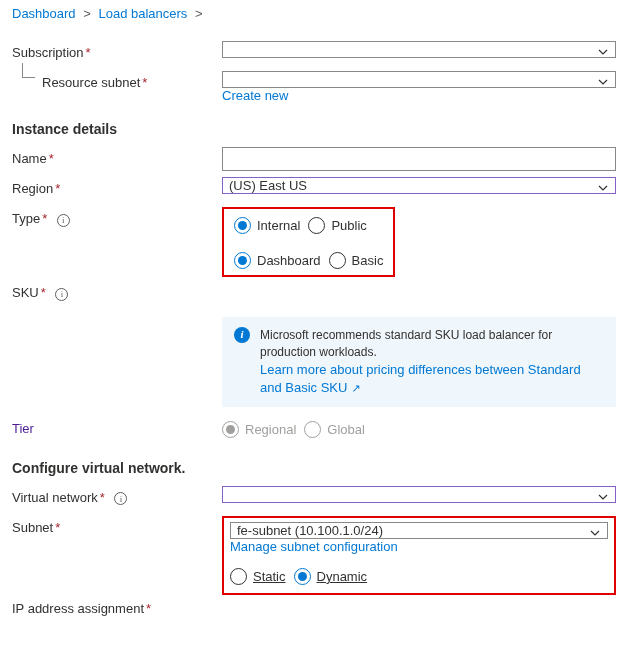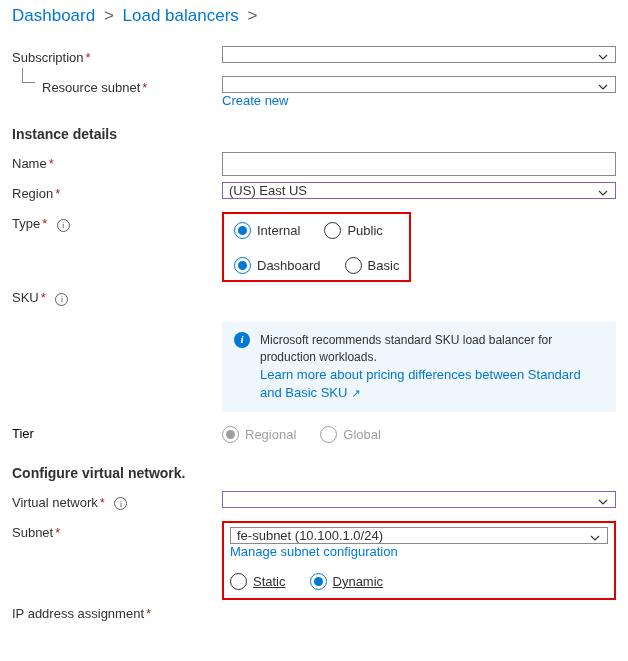--- a/index.html
+++ b/index.html
@@ -5,21 +5,21 @@
   * { box-sizing: border-box; }
   body {
     margin: 0;
     font-family: "Segoe UI", -apple-system, sans-serif;
     font-size: 13px;
     color: #323130;
     background: #fff;
     width: 628px;
   }
   .page { padding: 4px 12px 0 12px; }
-  .breadcrumb { font-size: 17px; margin: 2px 0 4px 0; }
+  .breadcrumb { font-size: 13px; margin: 2px 0 4px 0; }
   .breadcrumb a { color: #0078d4; text-decoration: none; }
   .breadcrumb .sep { color: #605e5c; margin: 0 4px; }
   h1 { font-size: 24px; font-weight: 600; margin: 0 0 6px 0; display:flex; align-items:center; gap:10px;}
   h1 .dots { font-size: 14px; color:#605e5c; letter-spacing:1px; }
   .section-title { font-size: 14px; font-weight: 600; margin: 18px 0 10px 0; }
   .row { display: flex; align-items: flex-start; margin: 6px 0; min-height: 24px; }
   .label-col { width: 210px; flex: 0 0 210px; padding-top: 4px; font-size: 13px; }
   .control-col { flex: 1; min-width: 0; }
   .req { color: #a4262c; margin-left: 2px; }
   .info-icon {
@@ -33,21 +33,21 @@
     display:flex; align-items:center; padding:0 6px; position:relative;
     font-size:13px;
   }
   .select.purple { border-color:#8661c5; }
   .select .chev { position:absolute; right:6px; top:4px; }
   .textbox {
     width:100%; height:24px; border:1px solid #8a8886; background:#fff;
     padding:0 6px; font-size:13px;
   }
   .link { color:#0078d4; text-decoration:none; font-size:13px; cursor:pointer; }
-  .radios { display:flex; gap:24px; align-items:flex-start; padding:4px 0;}
+  .radios { display:flex; gap:8px; align-items:flex-start; padding:4px 0;}
   .radio { display:flex; align-items:center; gap:6px; font-size:13px; }
   .radio .circle {
     width:17px; height:17px; border:1px solid #323130; border-radius:50%;
     display:flex; align-items:center; justify-content:center; background:#fff;
   }
   .radio.selected .circle { border-color:#0078d4; }
   .radio.selected .dot { width:9px; height:9px; background:#0078d4; border-radius:50%; }
   .radio.disabled .circle { border-color:#a19f9d; }
   .radio.disabled { color:#a19f9d; }
   .hl { border:2px solid #e00000; padding:2px 6px; display:inline-block; }
@@ -188,21 +188,21 @@
           <div>Microsoft recommends standard SKU load balancer for production workloads.</div>
           <a class="link">
             <span>Learn more about pricing differences between Standard and Basic SKU</span><span class="ext-icon">↗</span>
           </a>
         </div>
       </div>
     </div>
   </div>
 
   <div class="row">
-    <div class="label-col" style="color:#000000;">Tier</div>
+    <div class="label-col" style="color:#4c1d95;">Tier</div>
     <div class="control-col">
       <div class="radios">
         <label class="radio disabled selected">
           <span class="circle" style="border-color:#a19f9d;">
               <span class="dot" style="background:#a19f9d;"></span>
             </span>
           <span>Regional</span>
         </label>
         <label class="radio disabled">
           <span class="circle"></span>

